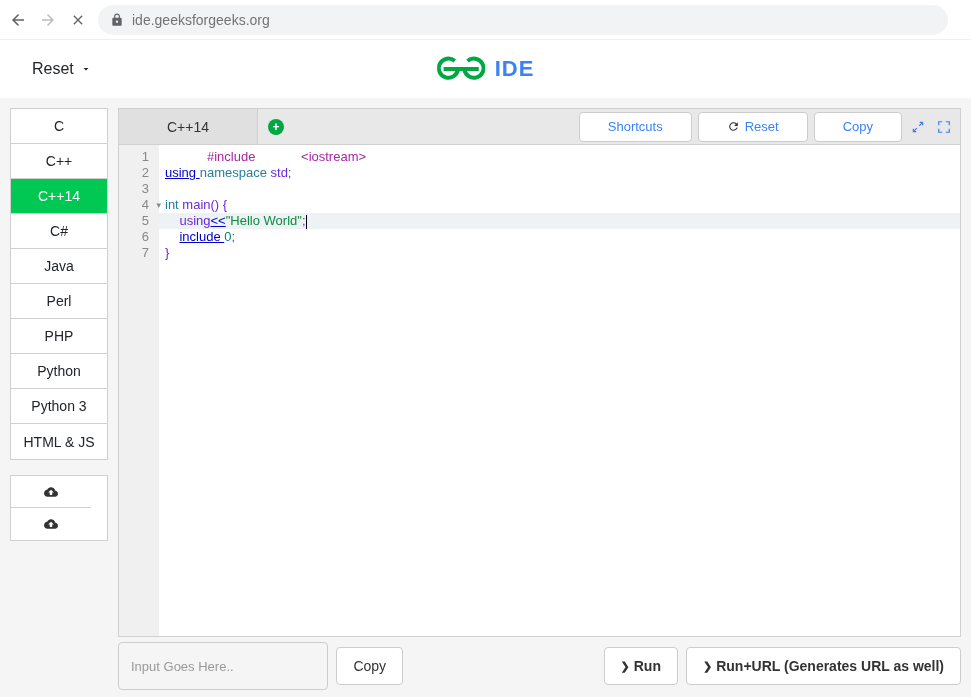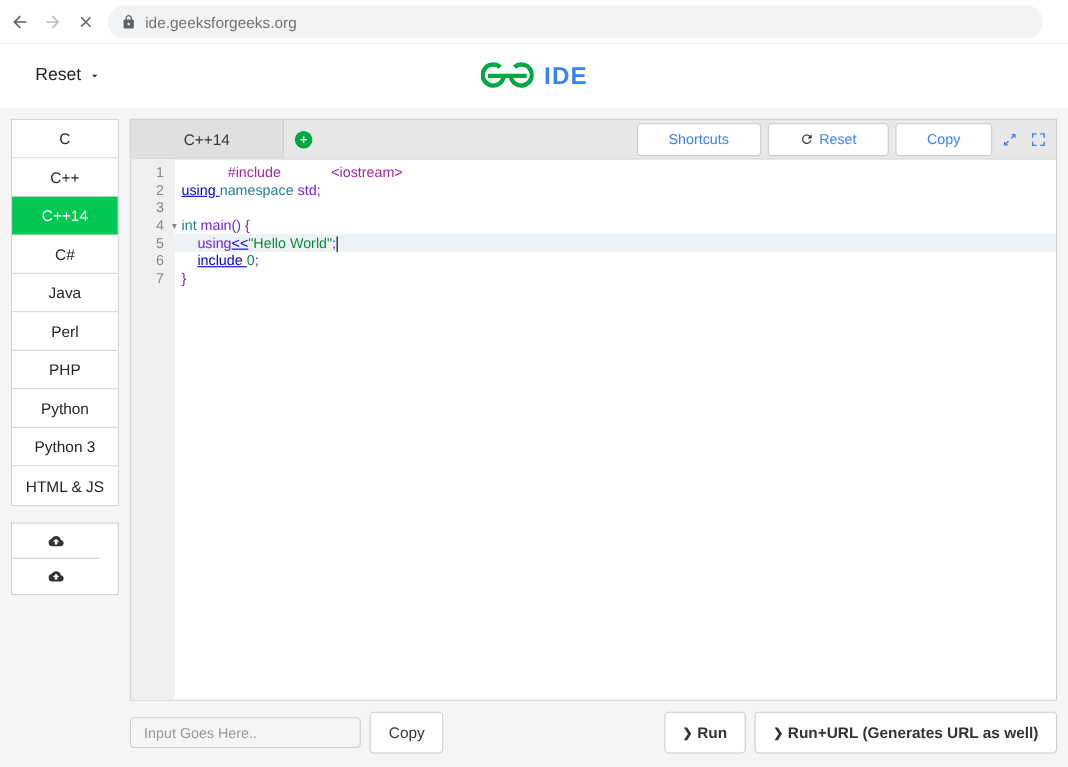--- a/index.html
+++ b/index.html
@@ -47,21 +47,21 @@
     .code-line.active { background: #eef2f5; }
     .kw-pre { color: #a626a4; margin-left: 42px; }
     .kw-blue { color: #0000cd; text-decoration: underline; }
     .kw-type { color: #267f99; }
     .num { color: #098658; }
     .str { color: #0a8c3f; }
     .op { color: #6d28d9; }
     .cursor-caret { display: inline-block; width: 1px; height: 14px; background: #000; vertical-align: middle; }
     
     .bottom-bar { height: 42px; display: flex; gap: 8px; margin-top: 8px; align-items: center; }
-    .input-box { flex: 1; max-width: 410px; height: 28px; border: 1px solid #ccc; border-radius: 4px; padding: 0 12px; font-size: 13px; color: #999; display: flex; align-items: center; }
+    .input-box { flex: 1; max-width: 410px; height: 48px; border: 1px solid #ccc; border-radius: 4px; padding: 0 12px; font-size: 13px; color: #999; display: flex; align-items: center; }
     .run-btn { height: 38px; padding: 0 16px; border: 1px solid #ccc; border-radius: 4px; background: #fff; font-size: 14px; font-weight: bold; color: #333; cursor: pointer; display: flex; align-items: center; gap: 4px; }
     .chevron { font-size: 11px; }
   </style>
 </head>
 <body>
 
 <div class="browser-bar">
   <div class="nav-arrow">
     <svg viewBox="0 0 24 24" width="18" height="18">
         <path fill="currentColor" d="M20 11H7.83l5.59-5.59L12 4l-8 8 8 8 1.41-1.41L7.83 13H20v-2z"></path>

